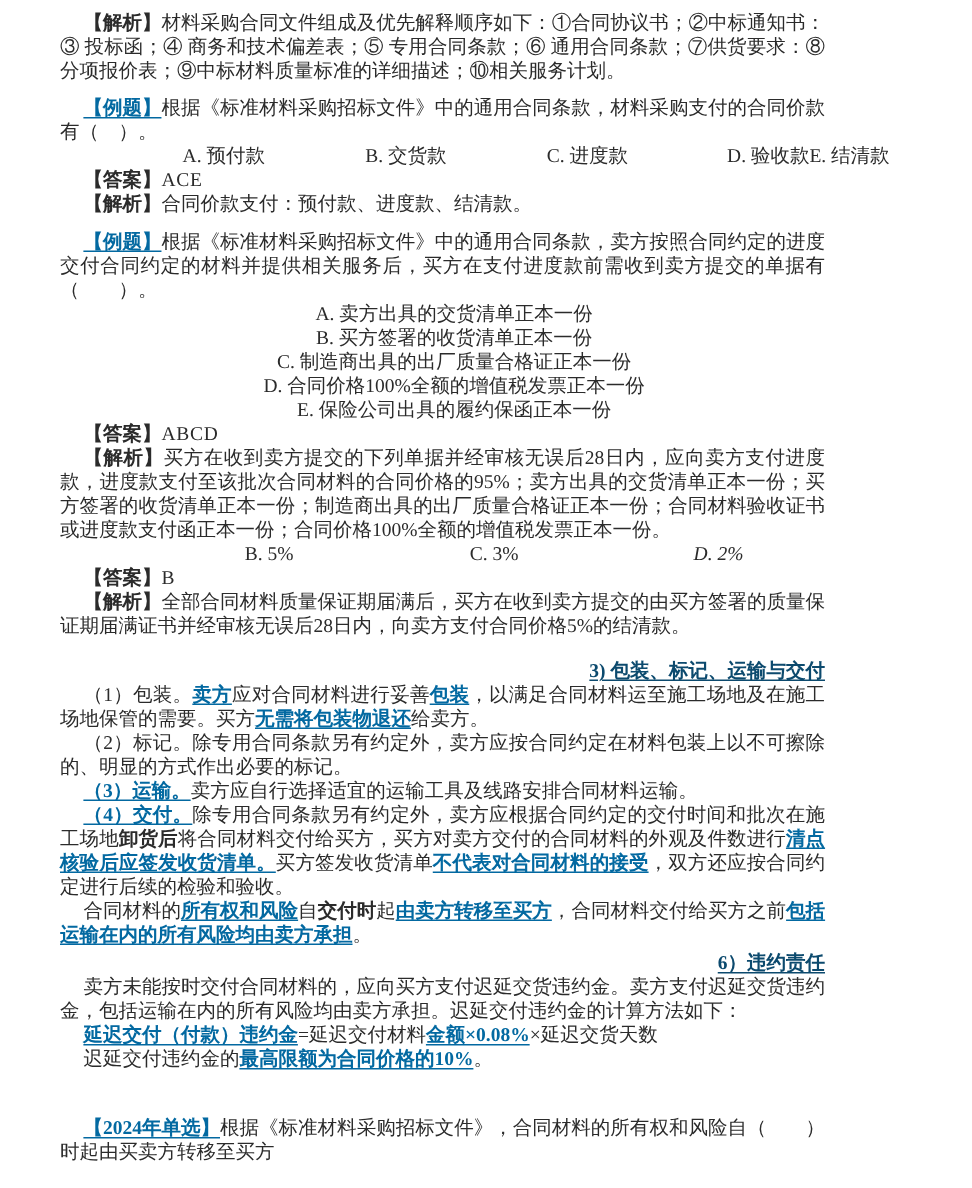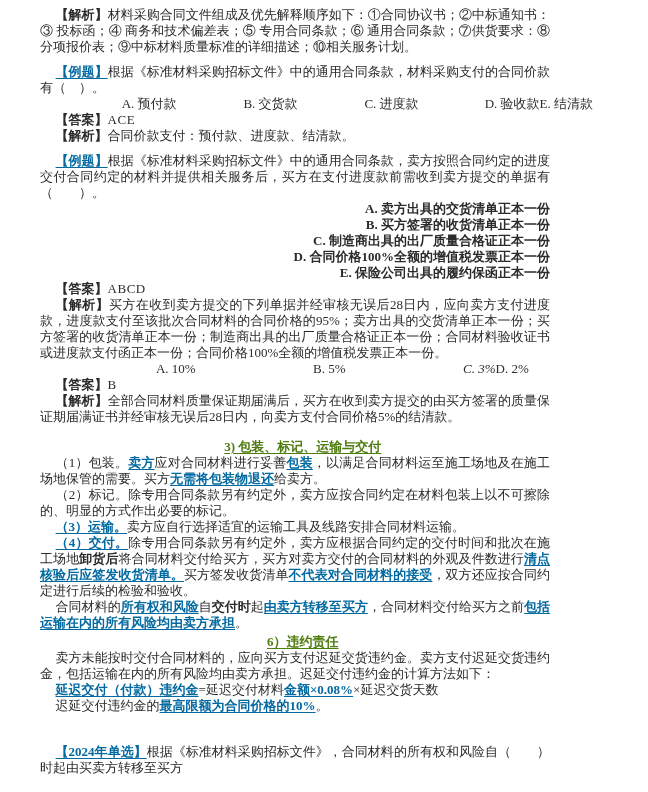--- a/index.html
+++ b/index.html
@@ -12,29 +12,29 @@
     box-sizing:border-box;
     width:588px;height:792px;
     padding:7px 38px 0 40px;
     font-size:13px;line-height:16px;
   }
   p{margin:0;text-align:justify;}
   .para{text-indent:1.2em;}
   .red{color:#0369a1;font-weight:bold;text-decoration:underline;text-underline-offset:2px;}
   .bmark{font-weight:bold;}
   .bblk{font-weight:bold;}
-  .heading{color:#4d7c0f;font-weight:bold;text-decoration:underline;text-underline-offset:2px;text-indent:1.2em;text-align:center;}
+  .heading{color:#0c4a6e;font-weight:bold;text-decoration:underline;text-underline-offset:2px;text-indent:1.2em;text-align:right;}
   .ans{letter-spacing:0.5px;}
   .opt-row{display:flex;margin-left:1.2em;text-align:right;}
   .opt-row.cols5 > span{width:121px;flex:0 0 auto;}
   .opt-row.cols5 > span:last-child{width:auto;}
   .opt-row.cols4 > span:nth-child(1){width:140px;flex:0 0 auto;}
   .opt-row.cols4 > span:nth-child(2){width:150px;flex:0 0 auto;}
   .opt-row.cols4 > span:nth-child(3){width:150px;flex:0 0 auto;font-style:italic;}
-  .opt-line{margin-left:1.2em;text-align:right;text-indent:0;font-weight:bold;}
+  .opt-line{margin-left:1.2em;text-align:center;text-indent:0;}
   .g9{margin-top:9px;}
   .g14{margin-top:14px;}
   .g16{margin-top:16px;}
   .g3{margin-top:3px;}
   .g30{margin-top:30px;}
 </style>
 </head>
 <body>
 
 <div class="page">
@@ -55,21 +55,20 @@
   <p class="para g9"><span class="red">【例题】</span><span>根据《标准材料采购招标文件》中的通用合同条款，卖方按照合同约定的进度交付合同约定的材料并提供相关服务后，买方在支付进度款前需收到卖方提交的单据有（　　）。</span></p>
   <p class="opt-line">A. 卖方出具的交货清单正本一份</p>
   <p class="opt-line">B. 买方签署的收货清单正本一份</p>
   <p class="opt-line">C. 制造商出具的出厂质量合格证正本一份</p>
   <p class="opt-line">D. 合同价格100%全额的增值税发票正本一份</p>
   <p class="opt-line">E. 保险公司出具的履约保函正本一份</p>
   <p class="para"><span class="bmark">【答案】</span><span class="ans">ABCD</span></p>
   <p class="para"><span class="bmark">【解析】</span><span>买方在收到卖方提交的下列单据并经审核无误后28日内，应向卖方支付进度款，进度款支付至该批次合同材料的合同价格的95%；卖方出具的交货清单正本一份；买方签署的收货清单正本一份；制造商出具的出厂质量合格证正本一份；合同材料验收证书或进度款支付函正本一份；合同价格100%全额的增值税发票正本一份。</span></p>
 
   <div class="opt-row cols4">
-    <span>A. 10%</span>
     <span>B. 5%</span>
     <span>C. 3%</span>
     <span>D. 2%</span>
   </div>
   <p class="para"><span class="bmark">【答案】</span><span class="ans">B</span></p>
   <p class="para"><span class="bmark">【解析】</span><span>全部合同材料质量保证期届满后，买方在收到卖方提交的由买方签署的质量保证期届满证书并经审核无误后28日内，向卖方支付合同价格5%的结清款。</span></p>
 
   <p class="heading g14">3) 包装、标记、运输与交付</p>
 
   <p class="para"><span>（1）包装。</span><span class="red">卖方</span><span>应对合同材料进行妥善</span><span class="red">包装</span><span>，以满足合同材料运至施工场地及在施工场地保管的需要。买方</span><span class="red">无需将包装物退还</span><span>给卖方。</span></p>

